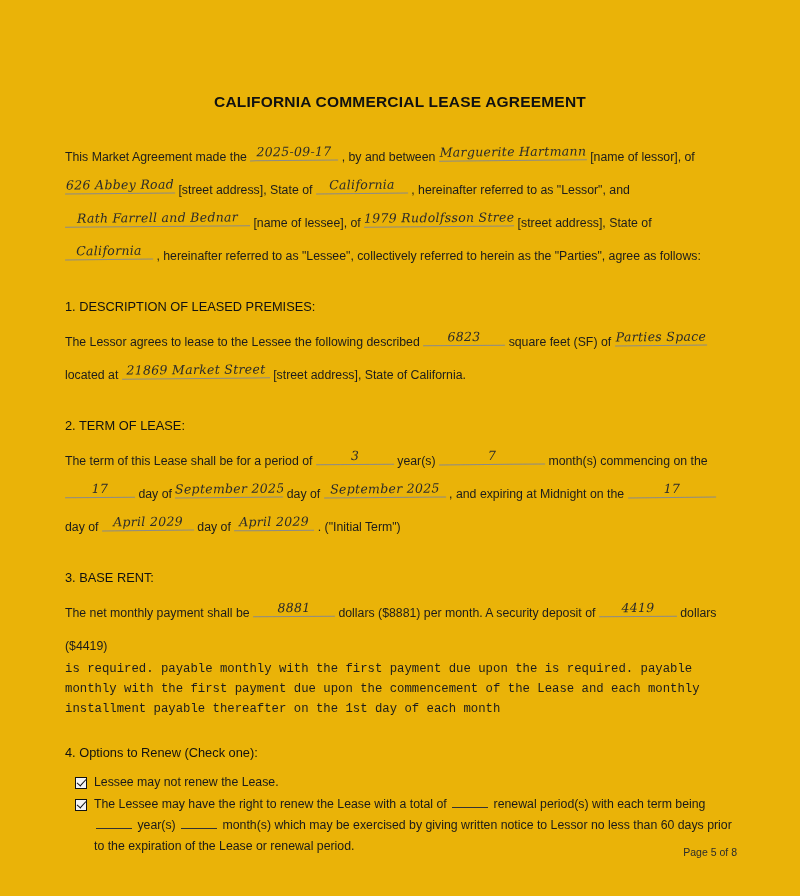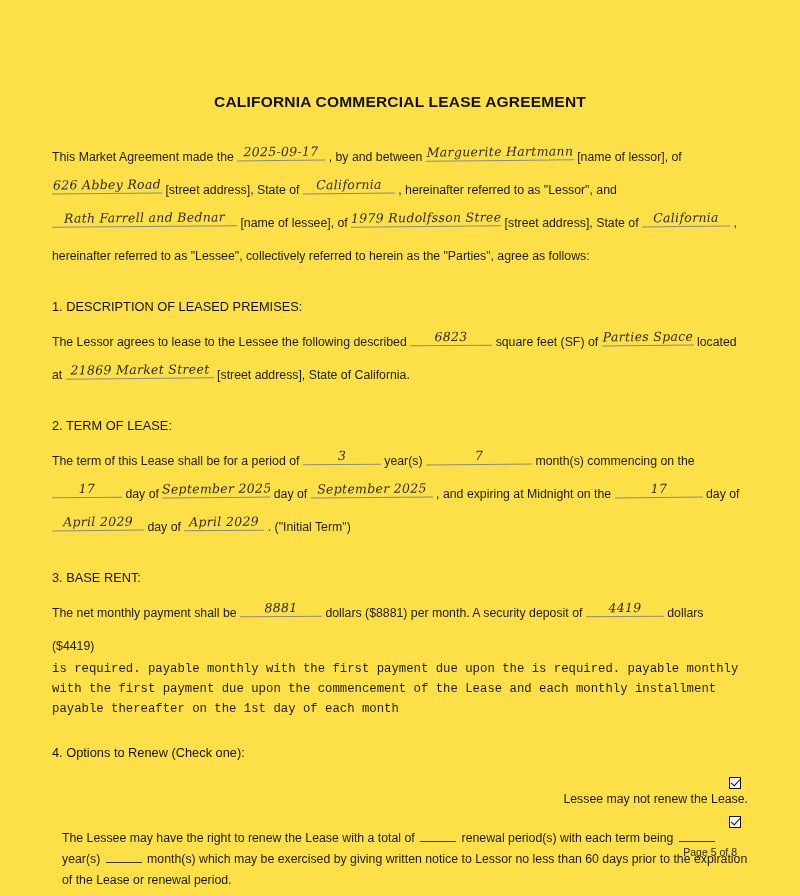--- a/index.html
+++ b/index.html
@@ -11,23 +11,23 @@
     width: 800px;
     height: 896px;
     font-family: "Liberation Sans", sans-serif;
     color: #1a1a1a;
     overflow: hidden;
   }
   .page {
     position: relative;
     width: 800px;
     height: 896px;
-    background: #fde047;
+    background: #eab308;
     box-sizing: border-box;
-    padding: 0 52px;
+    padding: 0 65px;
   }
   .doc-title {
     text-align: center;
     font-size: 15.5px;
     font-weight: bold;
     letter-spacing: 0.2px;
     margin: 0;
     padding-top: 93px;
     color: #111;
   }
@@ -68,23 +68,22 @@
     line-height: 20px;
   }
   .intro {
     margin-top: 30px;
   }
   .opt-row {
     font-size: 12.3px;
     line-height: 21px;
     padding-left: 10px;
     display: flex;
-    align-items: flex-end;
+    align-items: flex-start;
     margin-bottom: 1px;
-    flex-direction: column;
   }
   .cbox {
     display: inline-block;
     width: 10px;
     height: 10px;
     border: 1.3px solid #111;
     margin-right: 7px;
     margin-top: 5px;
     flex: 0 0 auto;
     position: relative;

